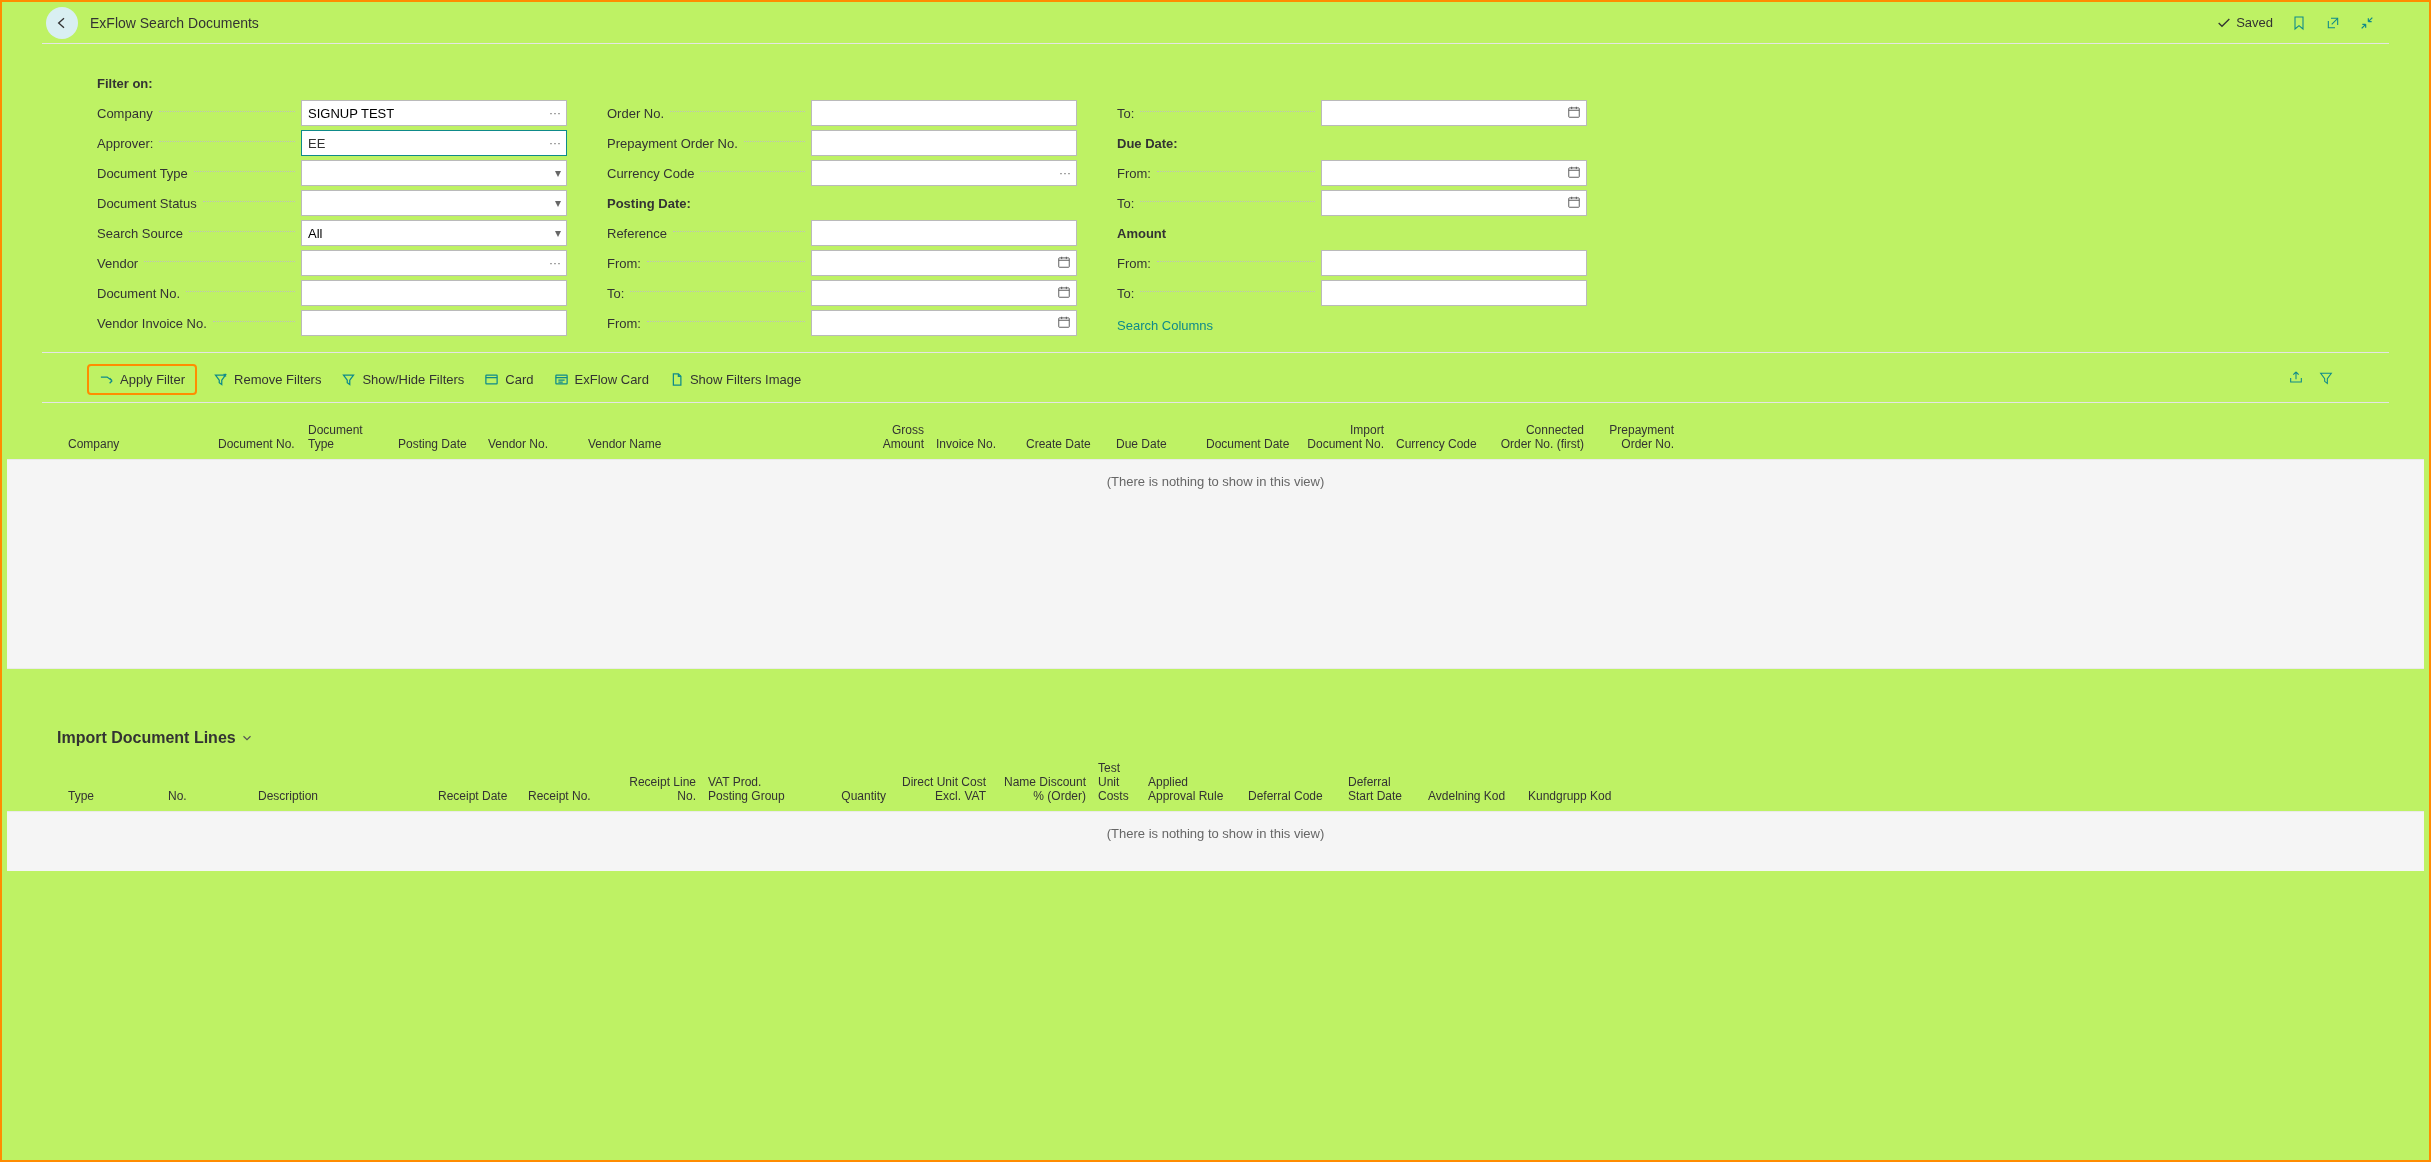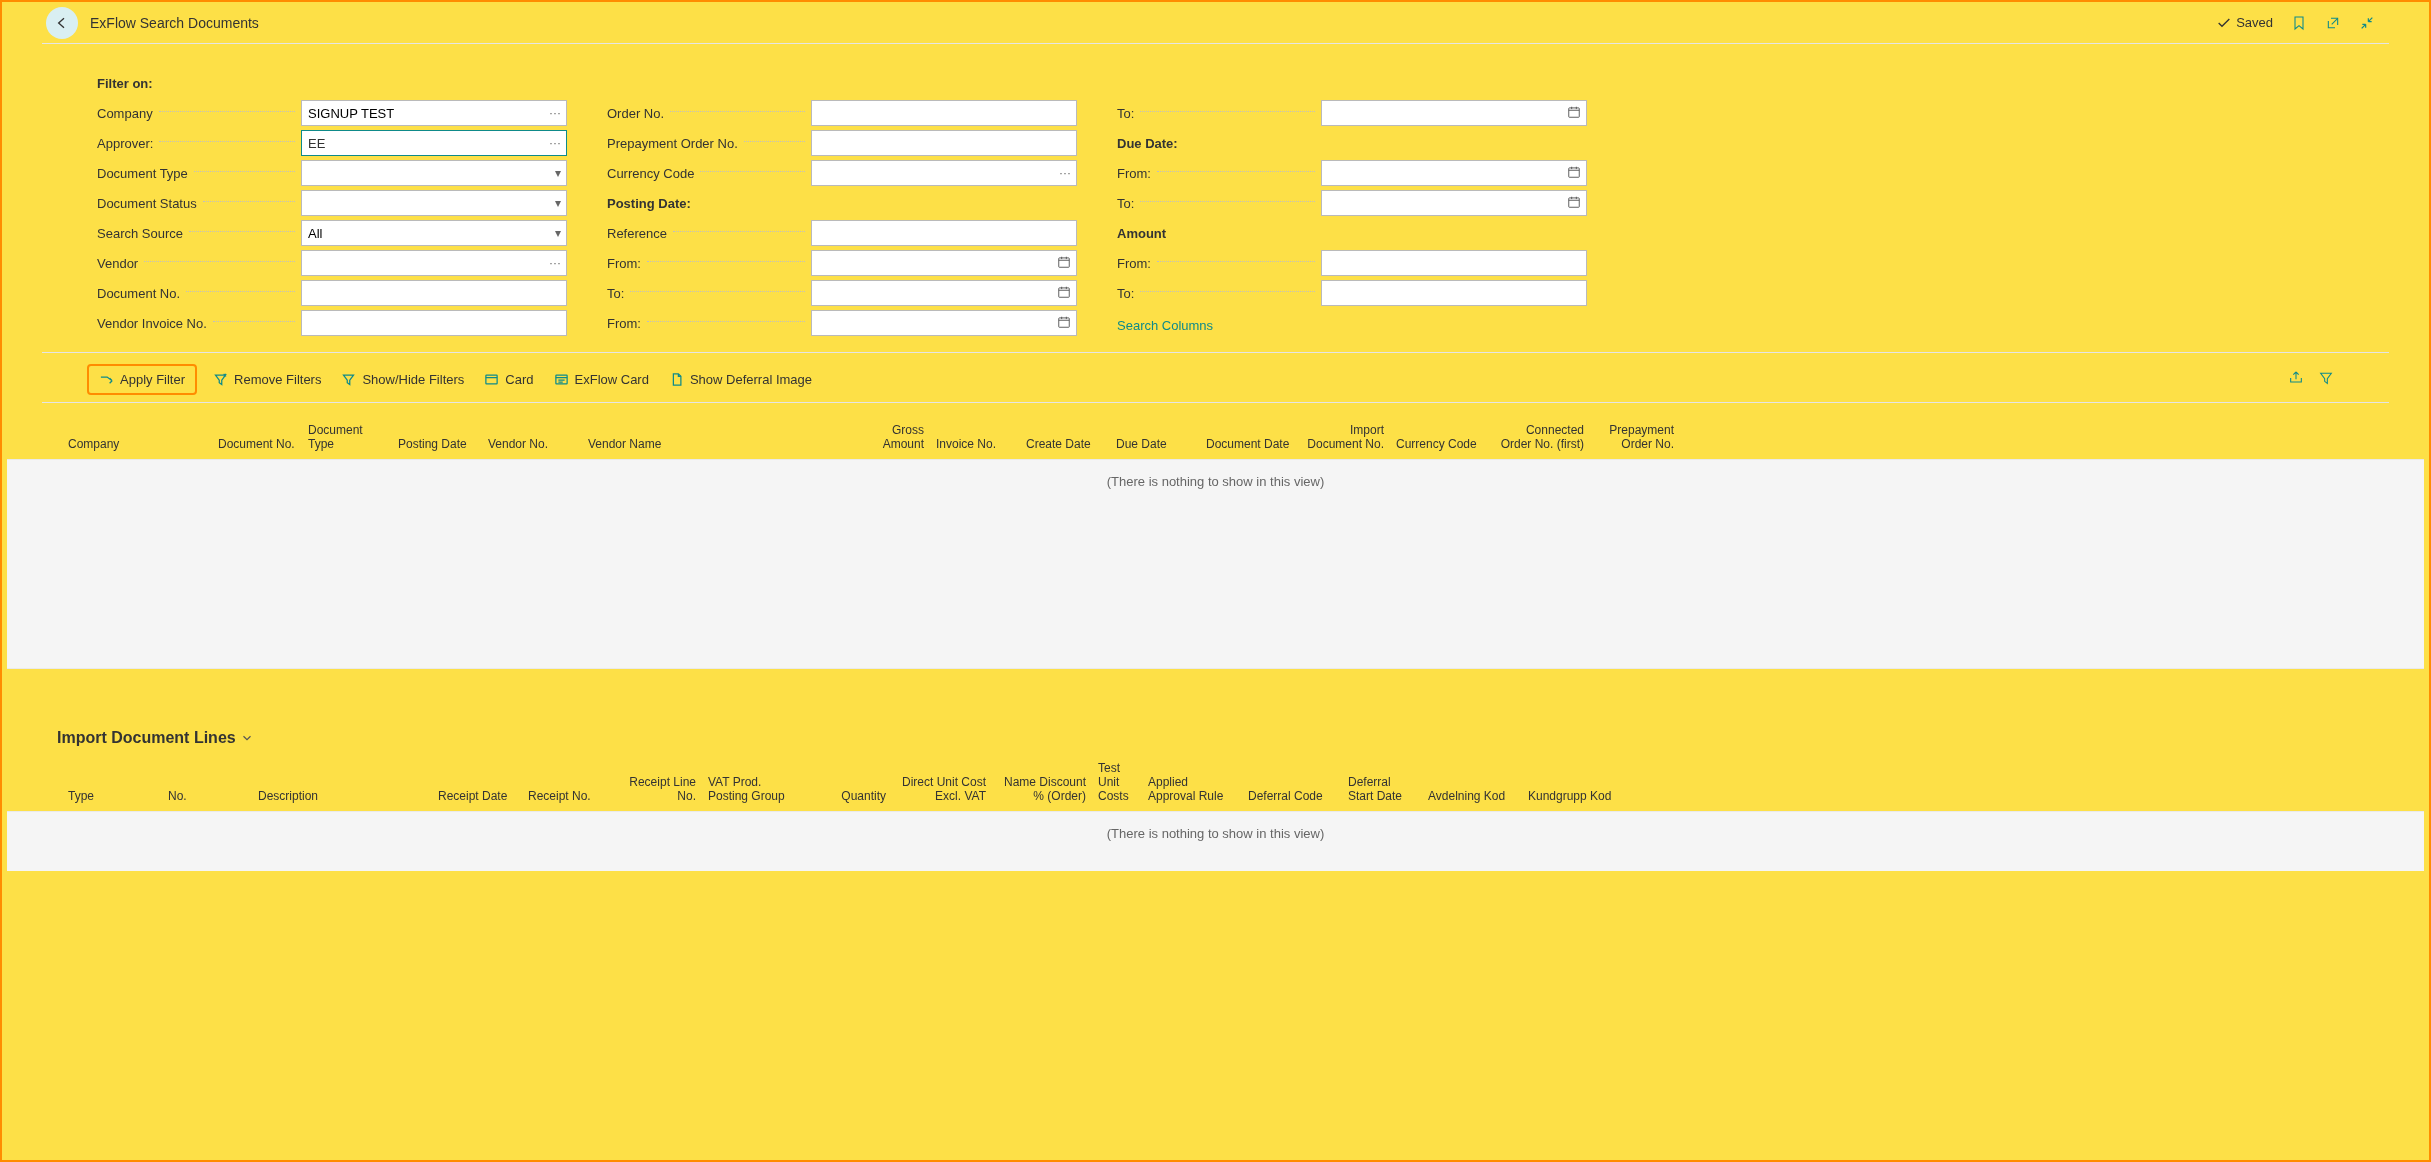--- a/index.html
+++ b/index.html
@@ -1,17 +1,17 @@
 <!DOCTYPE html>
 <html><head>
 <meta charset="utf-8">
 <style>
   * { box-sizing: border-box; margin: 0; padding: 0; font-family: "Segoe UI", Arial, sans-serif; }
   body { font-size: 13px; color: #333; background: #fff; }
-  .app { border: 2px solid #ff8c00; width: 2431px; height: 1162px; position: relative; background:#fde047; overflow:hidden;}
+  .app { border: 2px solid #ff8c00; width: 2431px; height: 1162px; position: relative; background:#bef264; overflow:hidden;}
   .header { display: flex; align-items: center; padding: 6px 14px 6px 4px; height: 42px; border-bottom: 1px solid #e5e5e5; margin: 0 40px;}
   .back-btn { width: 32px; height: 32px; border-radius: 50%; background: #d9eff2; display: flex; align-items:center; justify-content:center; cursor:pointer; margin-right:12px;}
   .back-btn svg { width:16px; height:16px; stroke:#333; }
   .page-title { font-size: 14px; color:#333; }
   .hdr-right { margin-left:auto; display:flex; align-items:center; gap:18px; }
   .saved { display:flex; align-items:center; gap:4px; color:#333; font-size:13px;}
   .icon-btn { cursor:pointer; display:inline-flex; }
   .teal { color:#008080; }
   .hdr-right svg { width:16px; height:16px; }
 
@@ -318,21 +318,21 @@
           <rect x="3" y="5" width="18" height="14" rx="1"></rect>
           <path d="M3 9 H21 M7 13 H17 M7 16 H14"></path>
         </svg>
       <span>ExFlow Card</span>
     </div>
     <div class="tb-item">
       <svg viewBox="0 0 24 24" fill="none" stroke="#0e8a8a" stroke-width="2">
           <path d="M7 3 H15 L19 7 V21 H7 Z"></path>
           <path d="M15 3 V7 H19"></path>
         </svg>
-      <span>Show Deferral Image</span>
+      <span>Show Filters Image</span>
     </div>
     <div class="tb-right">
       <span><svg viewBox="0 0 24 24" fill="none" stroke="#0e8a8a" stroke-width="1.6">
             <path d="M4 12 V18 H20 V12"></path>
             <path d="M12 3 V14 M12 3 L8 7 M12 3 L16 7"></path>
           </svg></span>
       <span><svg viewBox="0 0 24 24" fill="none" stroke="#0e8a8a" stroke-width="1.6">
             <path d="M4 5 H20 L14 13 V20 L10 17 V13 Z"></path>
           </svg></span>
     </div>

